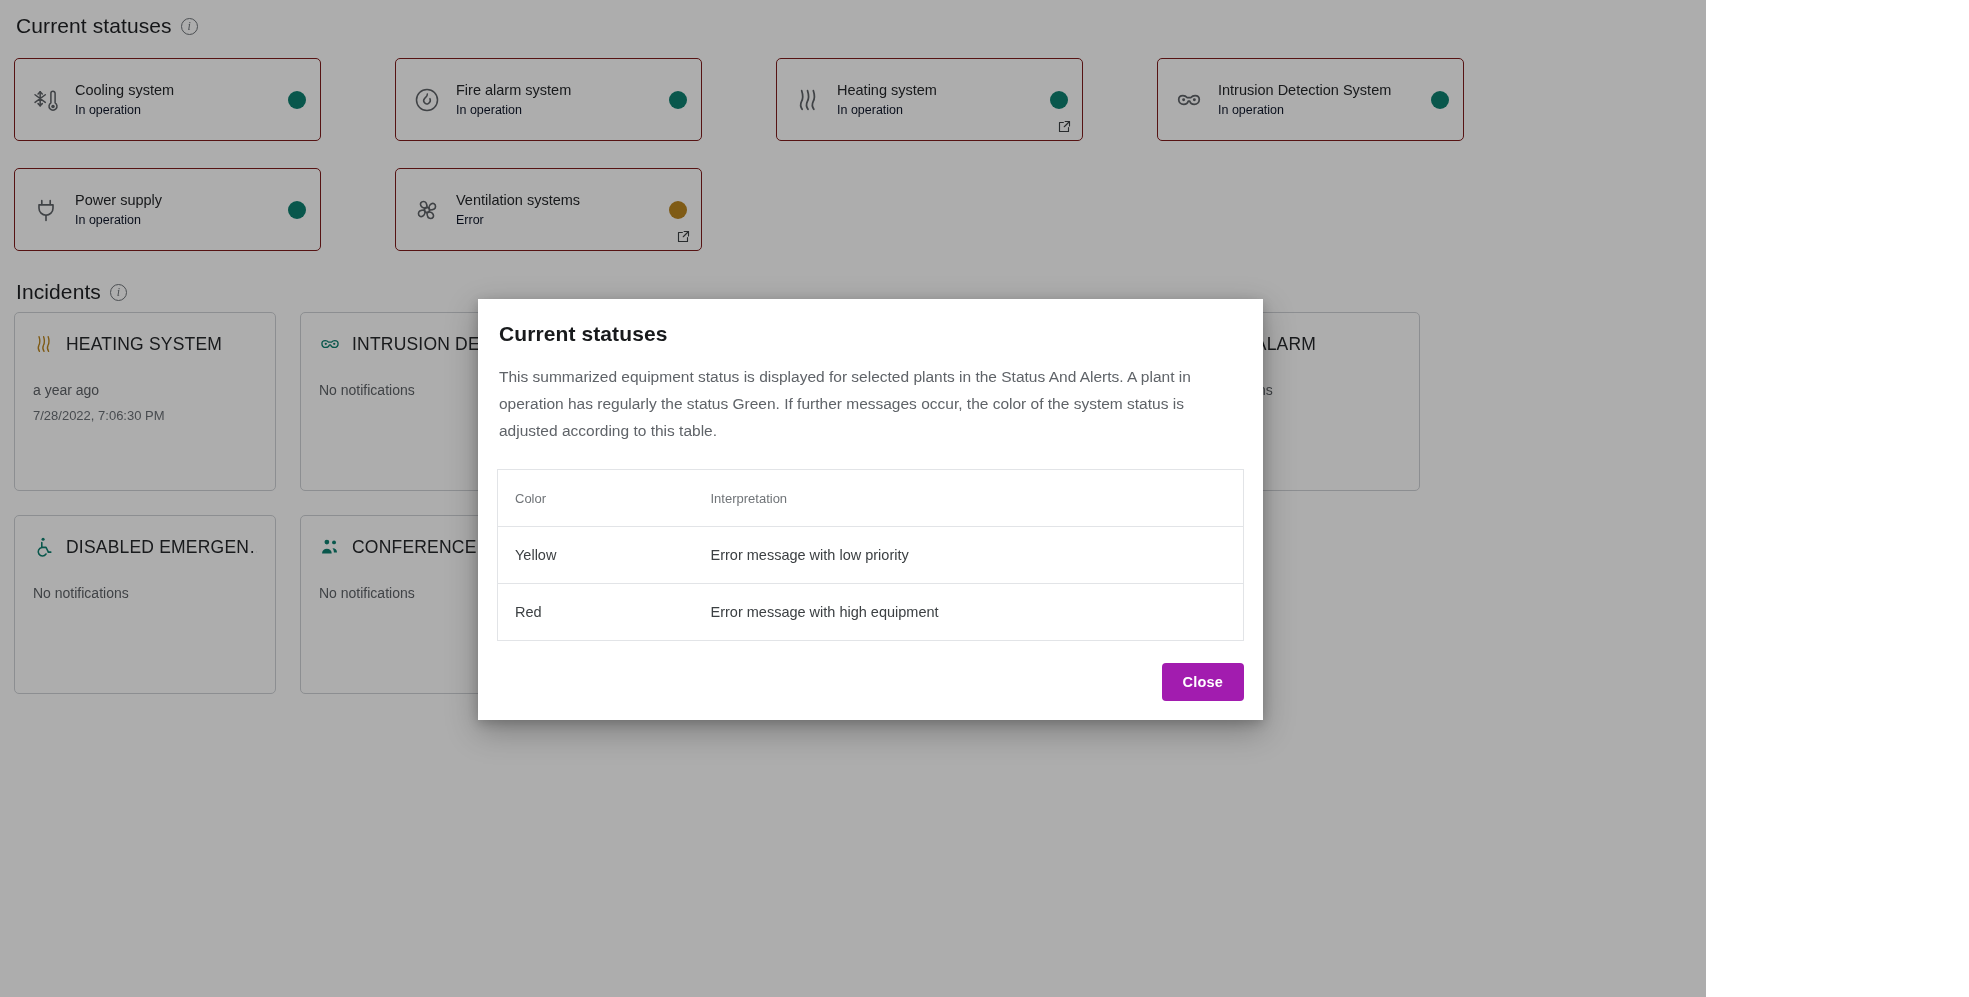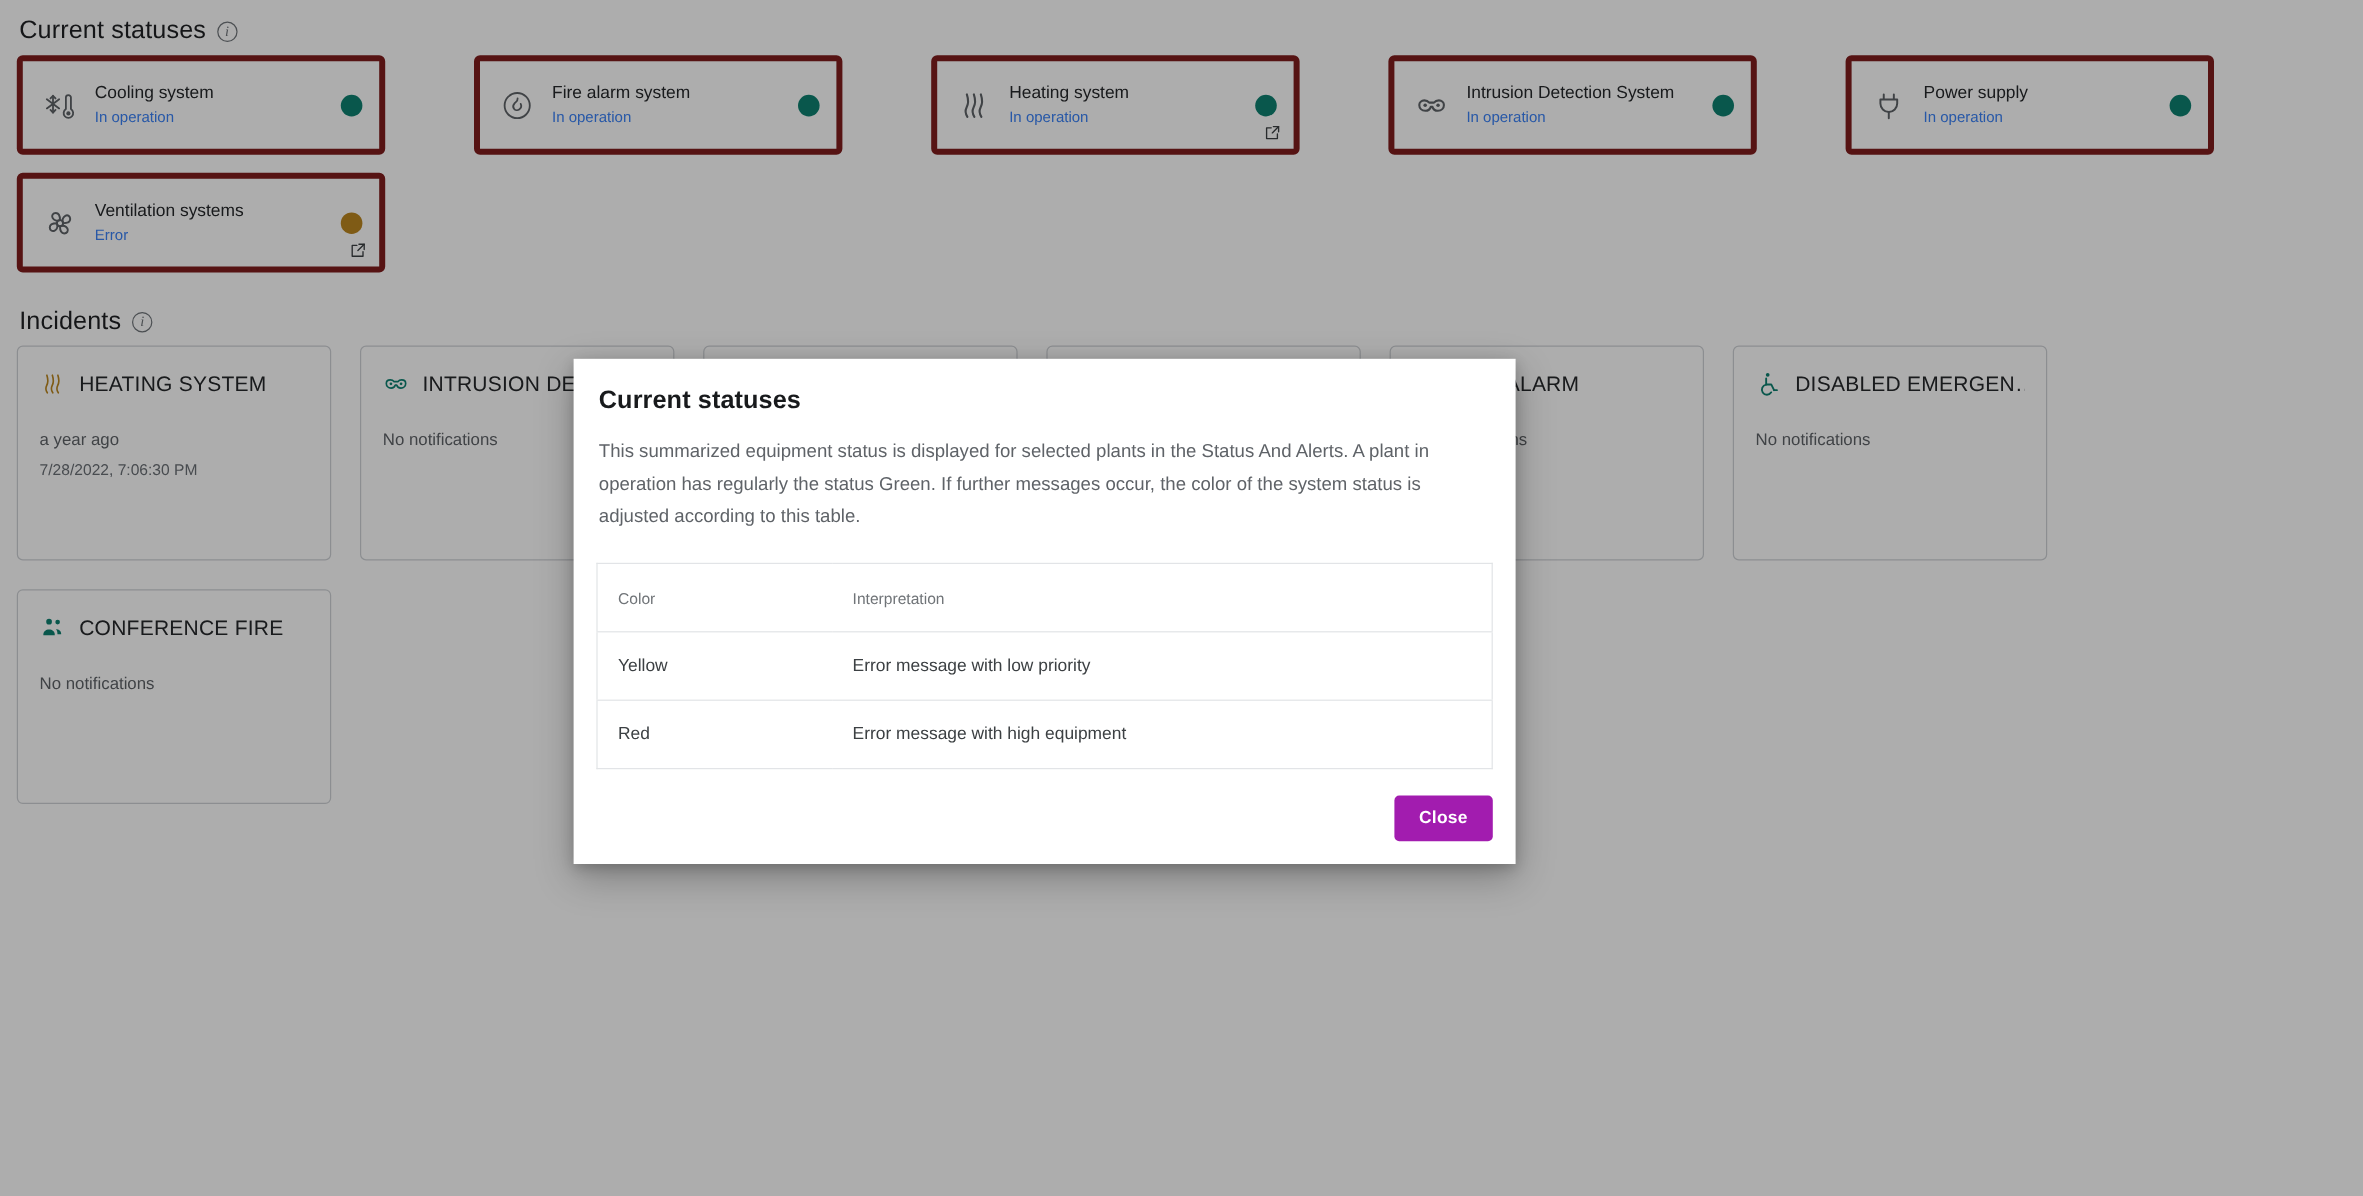--- a/index.html
+++ b/index.html
@@ -5,21 +5,21 @@
   * { box-sizing: border-box; }
   html, body {
     margin: 0; padding: 0;
     width: 1969px; height: 997px;
     background: #ffffff;
     font-family: "Liberation Sans", sans-serif;
     overflow: hidden;
   }
   #page {
     position: relative;
-    width: 1969px;
+    width: 1706px;
     height: 997px;
     background: #ffffff;
     text-decoration: underline;
   }
   
   #page-content {
     position: absolute;
     inset: 0;
     padding: 0 14px;
   }
@@ -56,46 +56,47 @@
   
   .status-grid {
     display: flex;
     flex-wrap: wrap;
     gap: 0 74px;
   }
   .status-card {
     position: relative;
     width: 307px;
     height: 83px;
-    border: 5px solid #7f1d1d;
+    border: 1px solid #7f1d1d;
     border-radius: 5px;
     background: #ffffff;
     display: flex;
     align-items: center;
     padding: 0 14px;
     margin-bottom: 15px;
+    margin-top: 12px;
   }
   .status-card .sys-icon {
     width: 34px; height: 34px;
     flex: 0 0 34px;
     color: #5f6368;
     display: flex; align-items: center; justify-content: center;
     margin-right: 12px;
   }
   .status-card .sys-icon svg { width: 28px; height: 28px; display:block; }
   .status-text { flex: 1 1 auto; min-width: 0; }
   .status-name {
     font-size: 14.5px;
     color: #26282b;
     line-height: 17px;
     white-space: nowrap;
   }
   .status-sub {
     font-size: 12.5px;
-    color: #3b82f6;
+    color: #0f172a;
     line-height: 16px;
     margin-top: 3px;
   }
   .status-dot {
     width: 18px; height: 18px;
     border-radius: 50%;
     flex: 0 0 18px;
     margin-left: 8px;
   }
   .ext-link {

